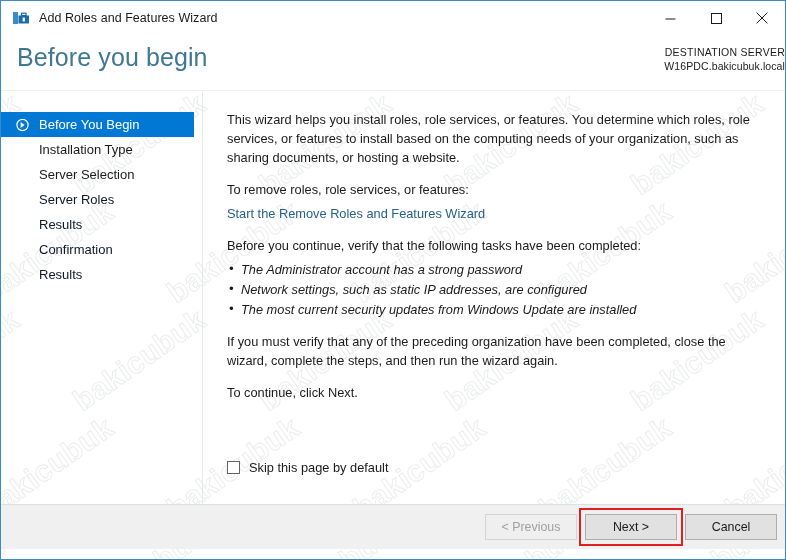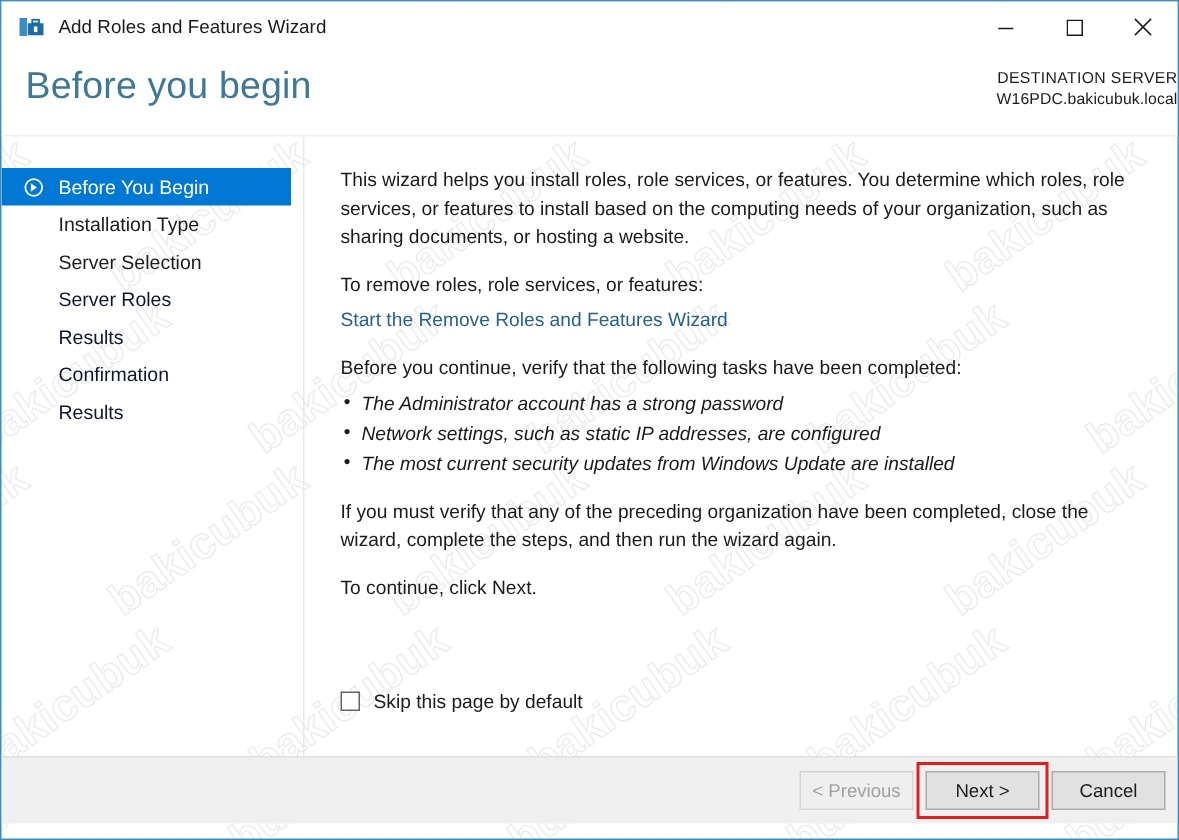--- a/index.html
+++ b/index.html
@@ -238,21 +238,21 @@
     height: 45px;
     box-sizing: border-box;
     background: #f0f0f0;
     border-top: 1px solid #dfdfdf;
     display: flex;
     align-items: center;
     justify-content: flex-end;
     z-index: 10;
   }
   .btn {
-    width: 76px;
+    width: 92px;
     height: 26px;
     box-sizing: border-box;
     font-family: "Liberation Sans", sans-serif;
     font-size: 12.4px;
     color: #1b1b1b;
     background: #e1e1e1;
     border: 1px solid #adadad;
     padding: 0;
     cursor: default;
     line-height: 24px;

